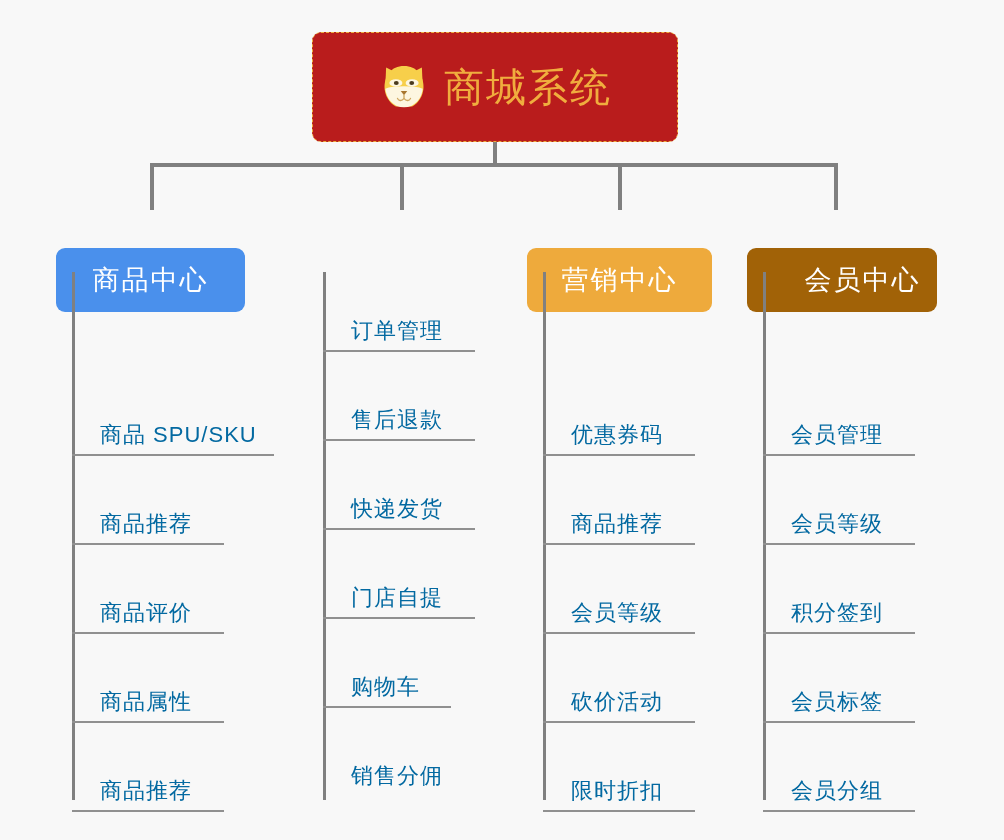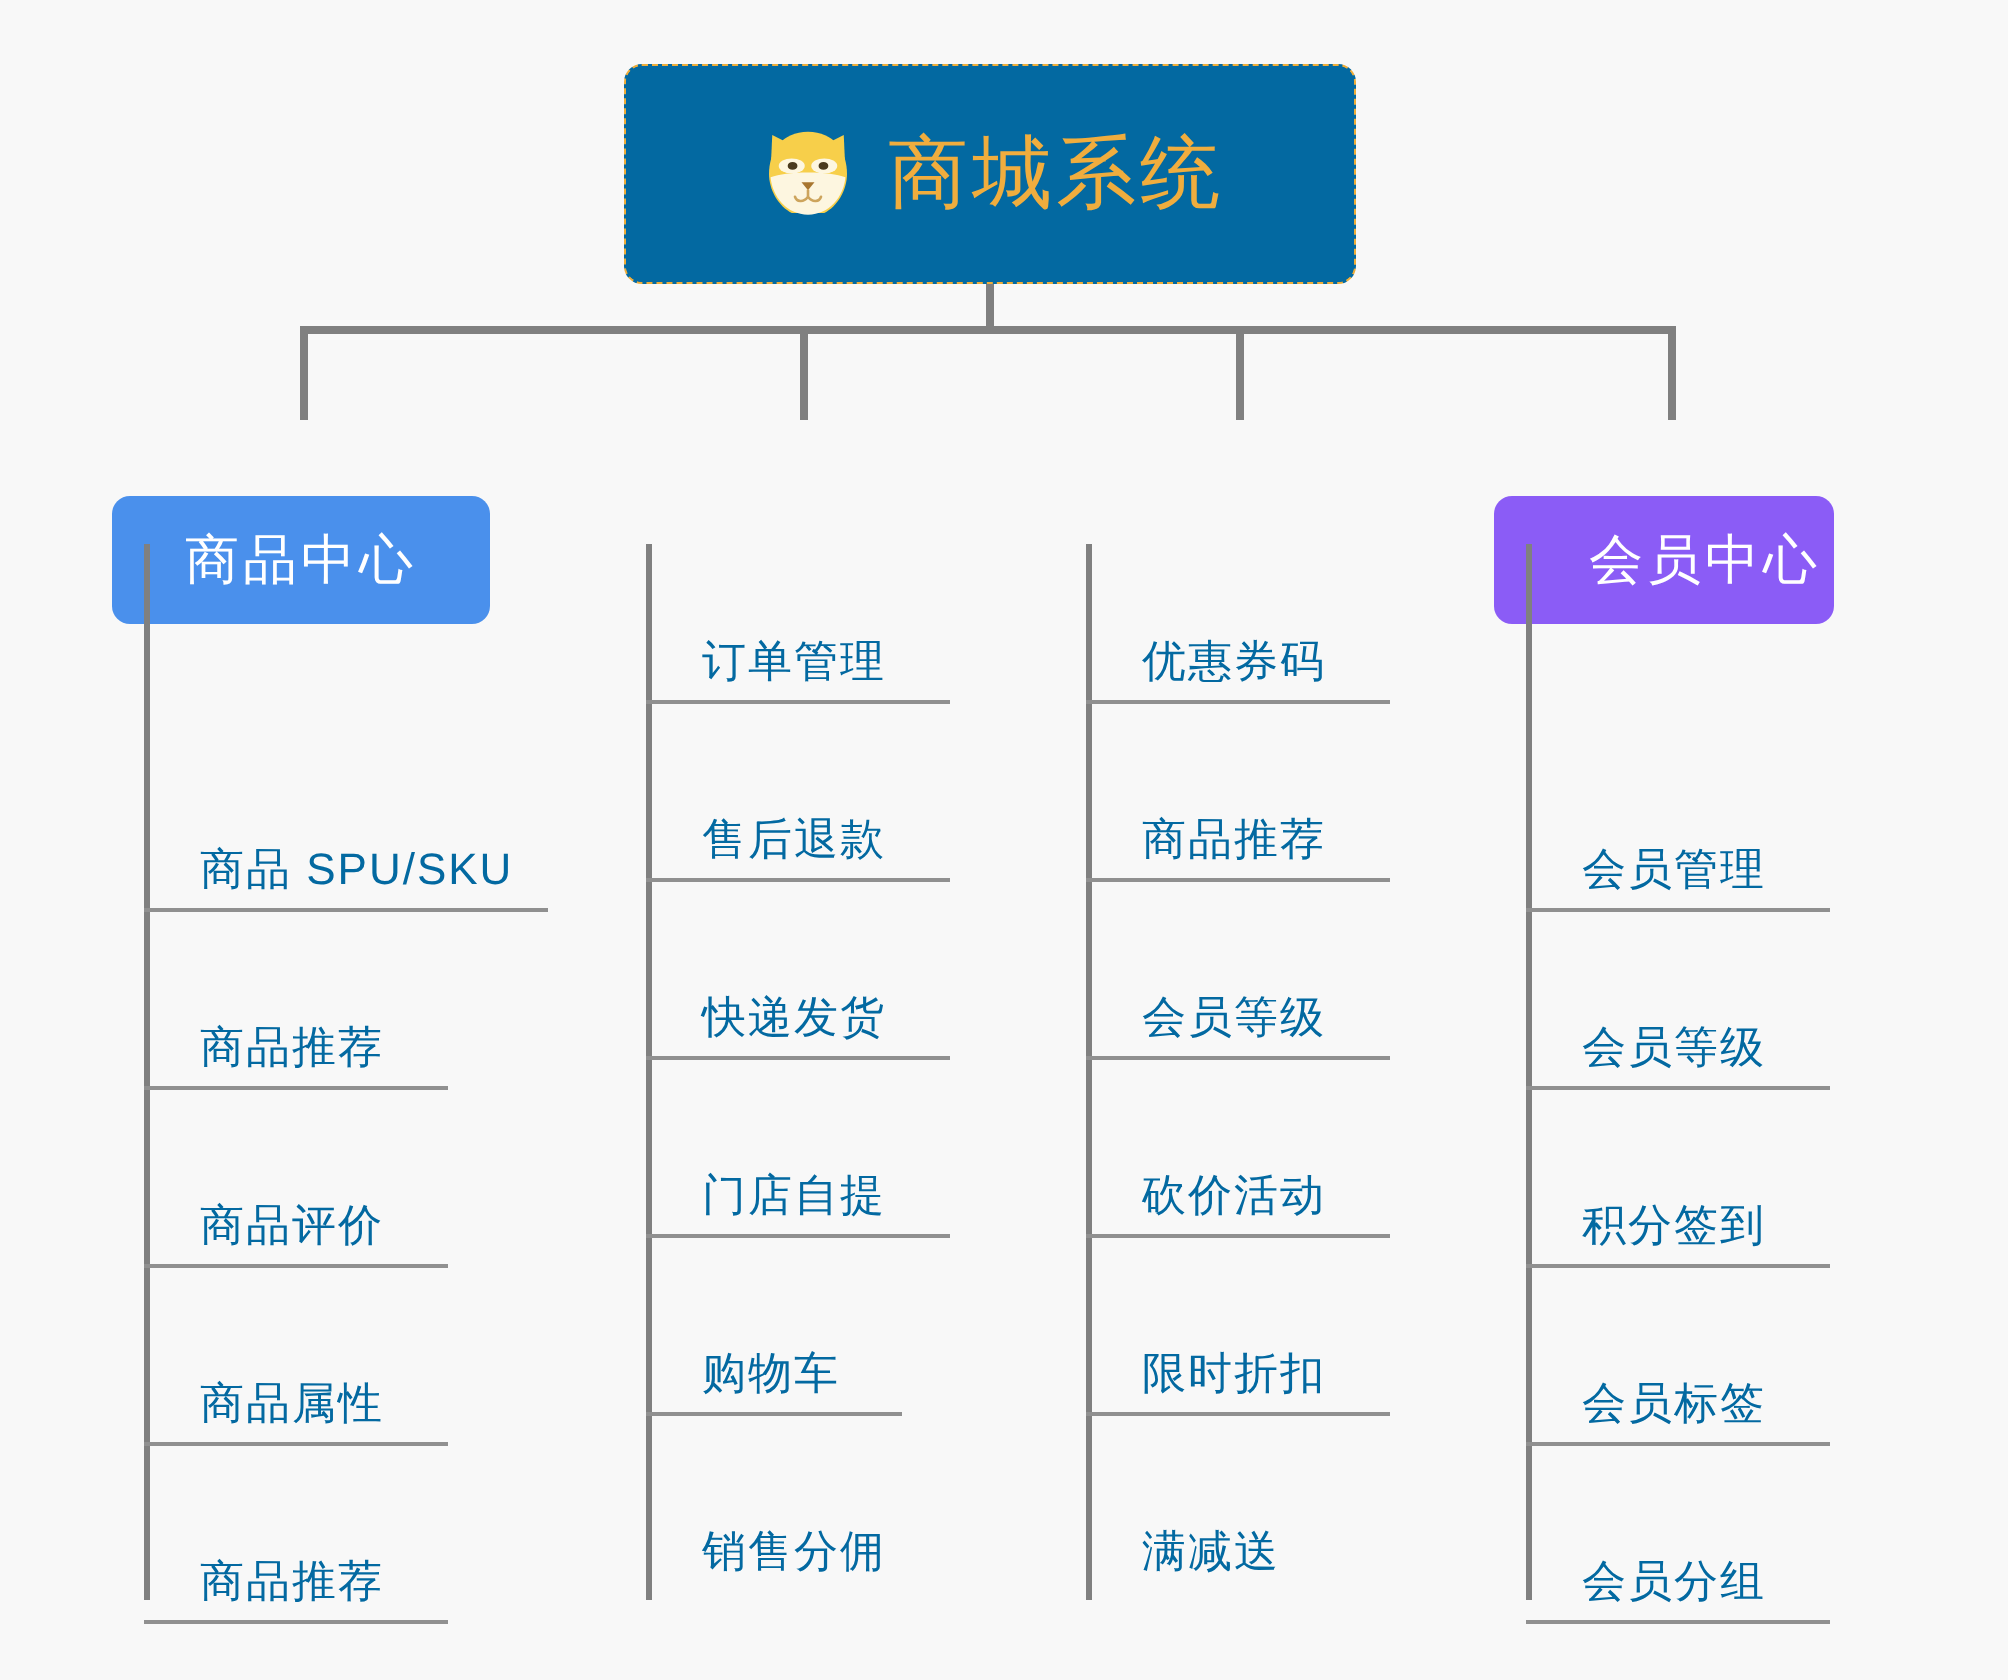--- a/index.html
+++ b/index.html
@@ -17,21 +17,21 @@
     background: #f8f8f8;
   }
 
   
   #root-node {
     position: absolute;
     left: 312px;
     top: 32px;
     width: 366px;
     height: 110px;
-    background: #0369a1;
+    background: #b91c1c;
     border: 1px dashed #eead3a;
     border-radius: 9px;
     display: flex;
     align-items: center;
     justify-content: center;
     gap: 14px;
   }
   #root-node .root-emoji {
     width: 52px;
     height: 52px;
@@ -205,20 +205,23 @@
         <span class="item-underline" style="width:128px;"></span>
       </div>
       <div class="item" style="top:589px;">
         <span class="item-label">销售分佣</span>
 
       </div>
     </div>
   </div>
 
   <div class="column" id="col-2">
+    <div class="cat-header" style="background:#eeaa3c; width:185px;">
+      <span>营销中心</span>
+    </div>
     <div class="col-spine" style="height:528px;"></div>
     <div class="items">
       <div class="item" style="top:144px;">
         <span class="item-label">优惠券码</span>
         <span class="item-underline" style="width:152px;"></span>
       </div>
       <div class="item" style="top:233px;">
         <span class="item-label">商品推荐</span>
         <span class="item-underline" style="width:152px;"></span>
       </div>
@@ -235,21 +238,21 @@
         <span class="item-underline" style="width:152px;"></span>
       </div>
       <div class="item" style="top:589px;">
         <span class="item-label">满减送</span>
 
       </div>
     </div>
   </div>
 
   <div class="column" id="col-3">
-    <div class="cat-header" style="background:#8b5cf6; width:170px;padding-left:41px;">
+    <div class="cat-header" style="background:#a16207; width:190px;padding-left:41px;">
       <span>会员中心</span>
     </div>
     <div class="col-spine" style="height:528px;"></div>
     <div class="items">
       <div class="item" style="top:144px;">
         <span class="item-label">会员管理</span>
         <span class="item-underline" style="width:152px;"></span>
       </div>
       <div class="item" style="top:233px;">
         <span class="item-label">会员等级</span>

